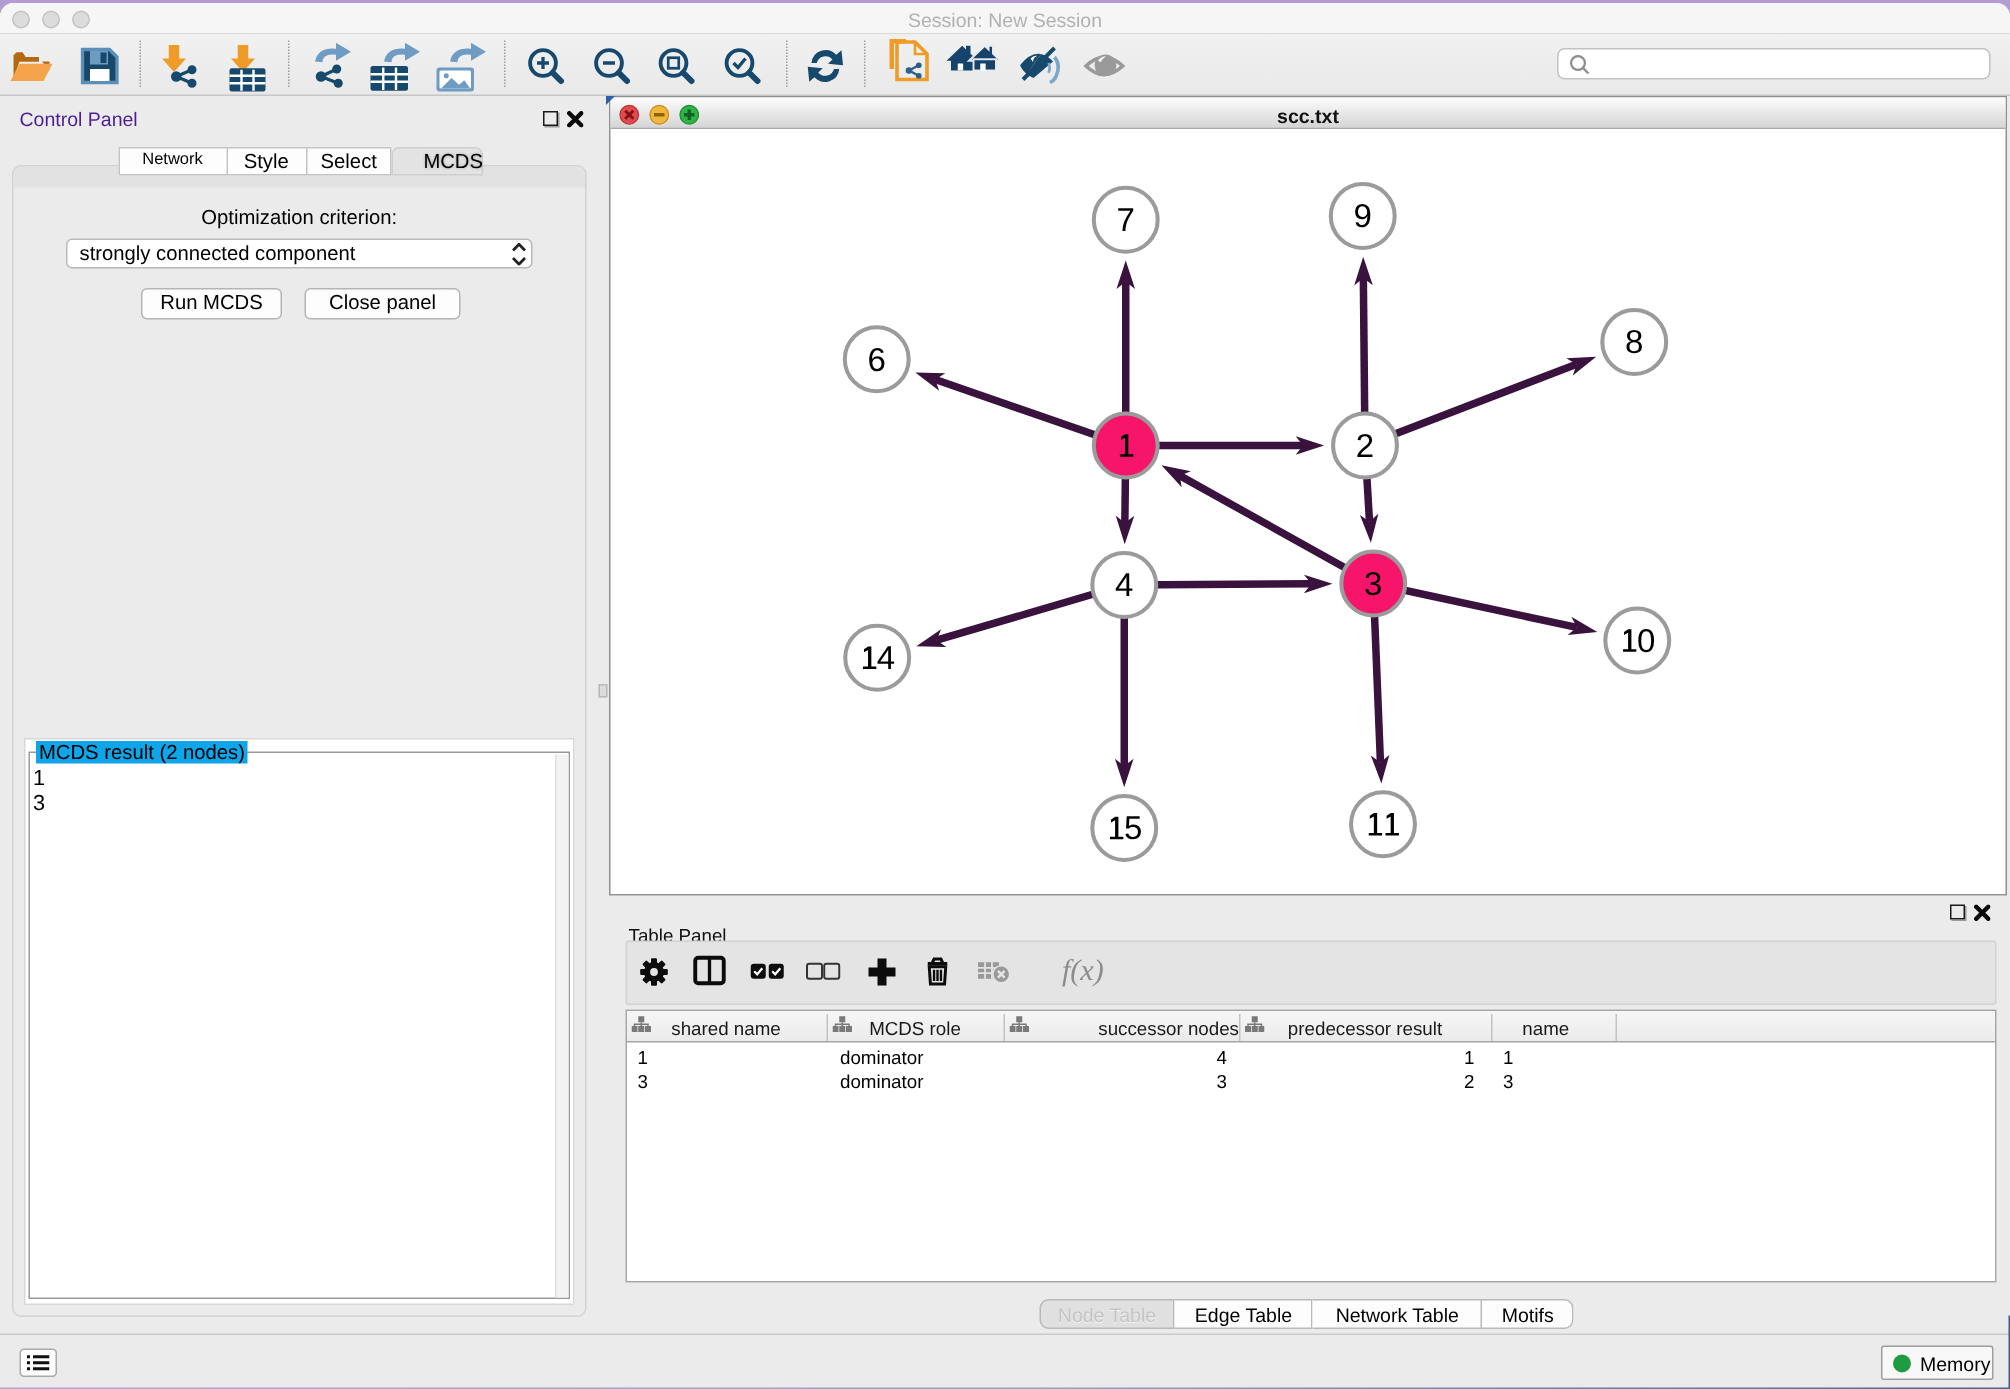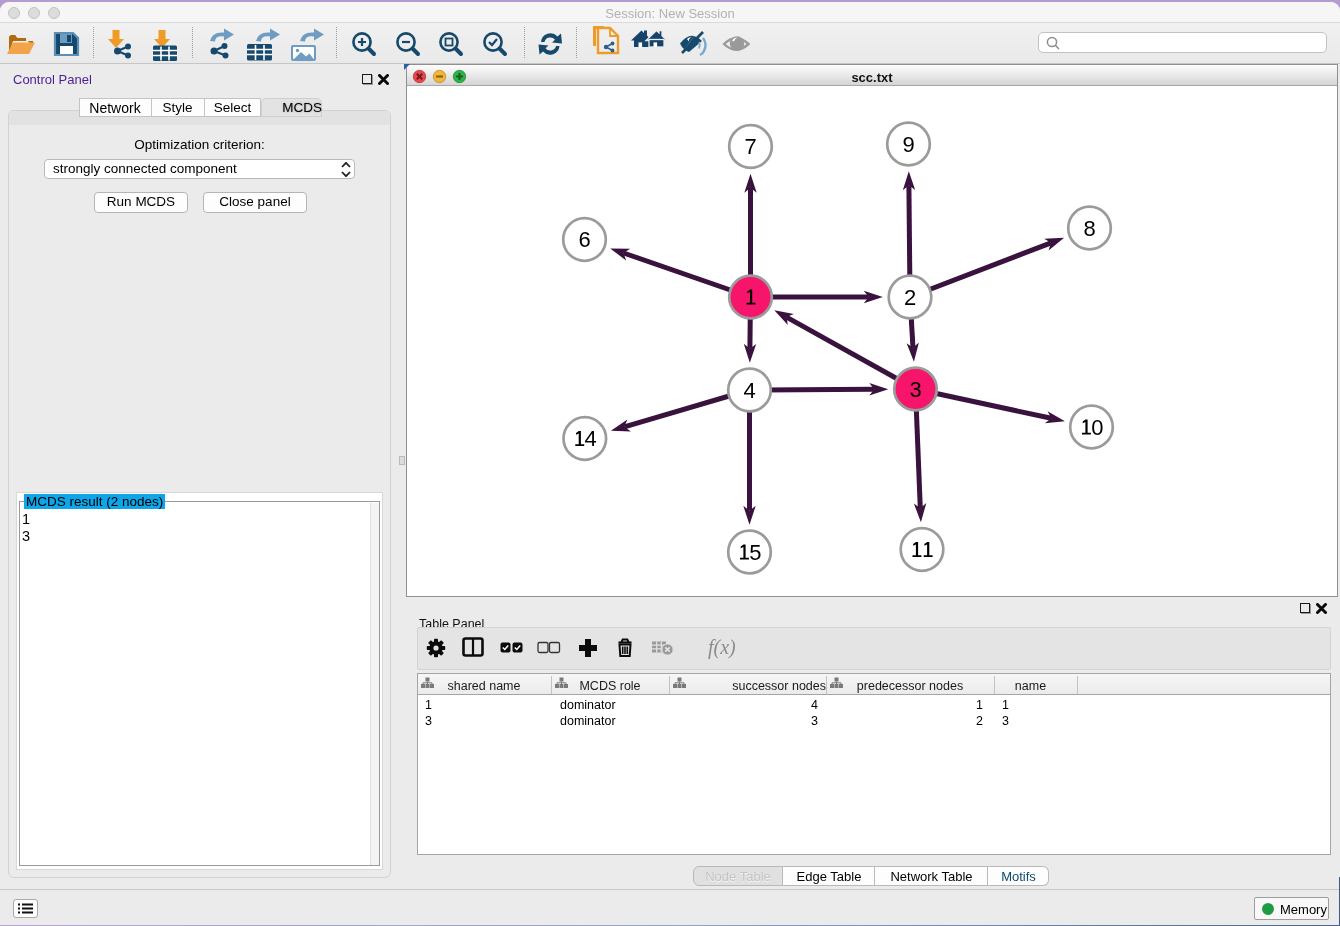--- a/index.html
+++ b/index.html
@@ -138,21 +138,21 @@
     <path d="M1.5,1.5 L9.5,9.5 M9.5,1.5 L1.5,9.5" stroke="#0a0a0a" stroke-width="3" stroke-linecap="round"></path>
   </svg>
 
 <div class="abs" style="left:8px;top:110px;width:383px;height:768px;background:#ebebeb;border:1px solid #d2d2d2;border-radius:6px;"></div>
 <div class="abs" style="left:9px;top:111px;width:381px;height:14px;background:#e2e2e2;border-radius:6px 6px 0 0;"></div>
 
 <div class="abs" style="left:261px;top:98px;width:61px;height:19px;background:#e3e3e3;border:1px solid #cfcfcf;border-radius:5px 5px 0 0;"></div>
 <div class="abs" style="left:79px;top:98px;width:182px;height:19px;background:#fdfdfd;border:1px solid #c4c4c4;"></div>
 <div class="abs" style="left:151px;top:99px;width:0;height:17px;border-left:1px solid #c4c4c4;"></div>
 <div class="abs" style="left:204px;top:99px;width:0;height:17px;border-left:1px solid #c4c4c4;"></div>
-<div class="txt" style="left:79px;top:100px;width:72px;text-align:center;font-size:14px;color:#000;">Network</div>
+<div class="txt" style="left:79px;top:100px;width:72px;text-align:center;font-size:11px;color:#000;">Network</div>
 <div class="txt" style="left:151px;top:100px;width:53px;text-align:center;font-size:13.5px;color:#000;">Style</div>
 <div class="txt" style="left:204px;top:100px;width:57px;text-align:center;font-size:13.5px;color:#000;">Select</div>
 <div class="txt" style="left:261px;top:100px;width:61px;text-align:right;font-size:13.5px;color:#000000;text-shadow:0 0 2px #9f9f9f;">MCDS</div>
 
 <div class="txt" style="left:0;top:137px;width:399px;text-align:center;font-size:13.5px;color:#000;">Optimization criterion:</div>
 <div class="abs" style="left:44px;top:159px;width:311px;height:20px;background:#ffffff;border:1px solid #b9b9b9;border-radius:4px;"></div>
 <div class="txt" style="left:53px;top:161px;font-size:13.5px;color:#000;">strongly connected component</div>
 <svg class="abs" style="left:340px;top:162px;" width="12" height="15" xmlns="http://www.w3.org/2000/svg">
     <path d="M2,5 L6,0.8 L10,5" fill="none" stroke="#222" stroke-width="1.8"></path>
     <path d="M2,10 L6,14.2 L10,10" fill="none" stroke="#222" stroke-width="1.8"></path>
@@ -354,42 +354,42 @@
       <rect x="0" y="7" width="4" height="4"></rect>
       <rect x="4.5" y="7" width="4" height="4"></rect>
       <rect x="9" y="7" width="4" height="4"></rect>
       <path d="M6.5,4.5 v2 M2,7 v-1.2 h9 V7 M6.5,5.5 v1.5" stroke="#7a7a7a" stroke-width="1" fill="none"></path>
     </g>
   </svg>
 
 <div class="txt" style="left:417px;top:679px;width:134px;text-align:center;font-size:12.5px;color:#1a1a1a;">shared name</div>
 <div class="txt" style="left:551px;top:679px;width:118px;text-align:center;font-size:12.5px;color:#1a1a1a;">MCDS role</div>
 <div class="txt" style="left:669px;top:679px;width:157px;text-align:right;font-size:12.5px;color:#1a1a1a;">successor nodes</div>
-<div class="txt" style="left:826px;top:679px;width:168px;text-align:center;font-size:12.5px;color:#1a1a1a;">predecessor nodes</div>
+<div class="txt" style="left:826px;top:679px;width:168px;text-align:center;font-size:12.5px;color:#1a1a1a;">predecessor result</div>
 <div class="txt" style="left:994px;top:679px;width:73px;text-align:center;font-size:12.5px;color:#1a1a1a;">name</div>
 
 <div class="txt" style="left:425px;top:698px;font-size:12.5px;color:#000;">1</div>
 <div class="txt" style="left:560px;top:698px;font-size:12.5px;color:#000;">dominator</div>
 <div class="txt" style="left:669px;top:698px;width:149px;text-align:right;font-size:12.5px;color:#000;">4</div>
 <div class="txt" style="left:826px;top:698px;width:157px;text-align:right;font-size:12.5px;color:#000;">1</div>
 <div class="txt" style="left:1002px;top:698px;font-size:12.5px;color:#000;">1</div>
 <div class="txt" style="left:425px;top:714px;font-size:12.5px;color:#000;">3</div>
 <div class="txt" style="left:560px;top:714px;font-size:12.5px;color:#000;">dominator</div>
 <div class="txt" style="left:669px;top:714px;width:149px;text-align:right;font-size:12.5px;color:#000;">3</div>
 <div class="txt" style="left:826px;top:714px;width:157px;text-align:right;font-size:12.5px;color:#000;">2</div>
 <div class="txt" style="left:1002px;top:714px;font-size:12.5px;color:#000;">3</div>
 
 <div class="abs" style="left:693px;top:866px;width:90px;height:20px;background:#e0e0e0;border:1px solid #b9b9b9;border-radius:6px 0 0 6px;"></div>
 <div class="abs" style="left:783px;top:866px;width:92px;height:20px;background:#fdfdfd;border:1px solid #b9b9b9;border-left:none;"></div>
 <div class="abs" style="left:875px;top:866px;width:113px;height:20px;background:#fdfdfd;border:1px solid #b9b9b9;border-left:none;"></div>
 <div class="abs" style="left:988px;top:866px;width:61px;height:20px;background:#fdfdfd;border:1px solid #b9b9b9;border-left:none;border-radius:0 6px 6px 0;"></div>
 <div class="txt" style="left:693px;top:869px;width:90px;text-align:center;font-size:13px;color:#c4c4c4;text-shadow:0 1px 0 #f4f4f4;">Node Table</div>
 <div class="txt" style="left:783px;top:869px;width:92px;text-align:center;font-size:13px;color:#000;">Edge Table</div>
 <div class="txt" style="left:875px;top:869px;width:113px;text-align:center;font-size:13px;color:#000;">Network Table</div>
-<div class="txt" style="left:988px;top:869px;width:61px;text-align:center;font-size:13px;color:#0c4a6e;">Motifs</div>
+<div class="txt" style="left:988px;top:869px;width:61px;text-align:center;font-size:13px;color:#000000;">Motifs</div>
 
 <div class="abs" style="left:0;top:889px;width:1340px;height:0;border-top:1px solid #c9c9c9;"></div>
 <div class="abs" style="left:13px;top:899px;width:25px;height:19px;background:#fdfdfd;border:1px solid #a9a9a9;border-radius:3px;"></div>
 <svg class="abs" style="left:18px;top:903px;" width="15" height="11" xmlns="http://www.w3.org/2000/svg">
     <g fill="#111">
       <rect x="0" y="0.5" width="2" height="2"></rect>
       <rect x="4" y="0.5" width="11" height="2"></rect>
       <rect x="0" y="4.5" width="2" height="2"></rect>
       <rect x="4" y="4.5" width="11" height="2"></rect>
       <rect x="0" y="8.5" width="2" height="2"></rect>

